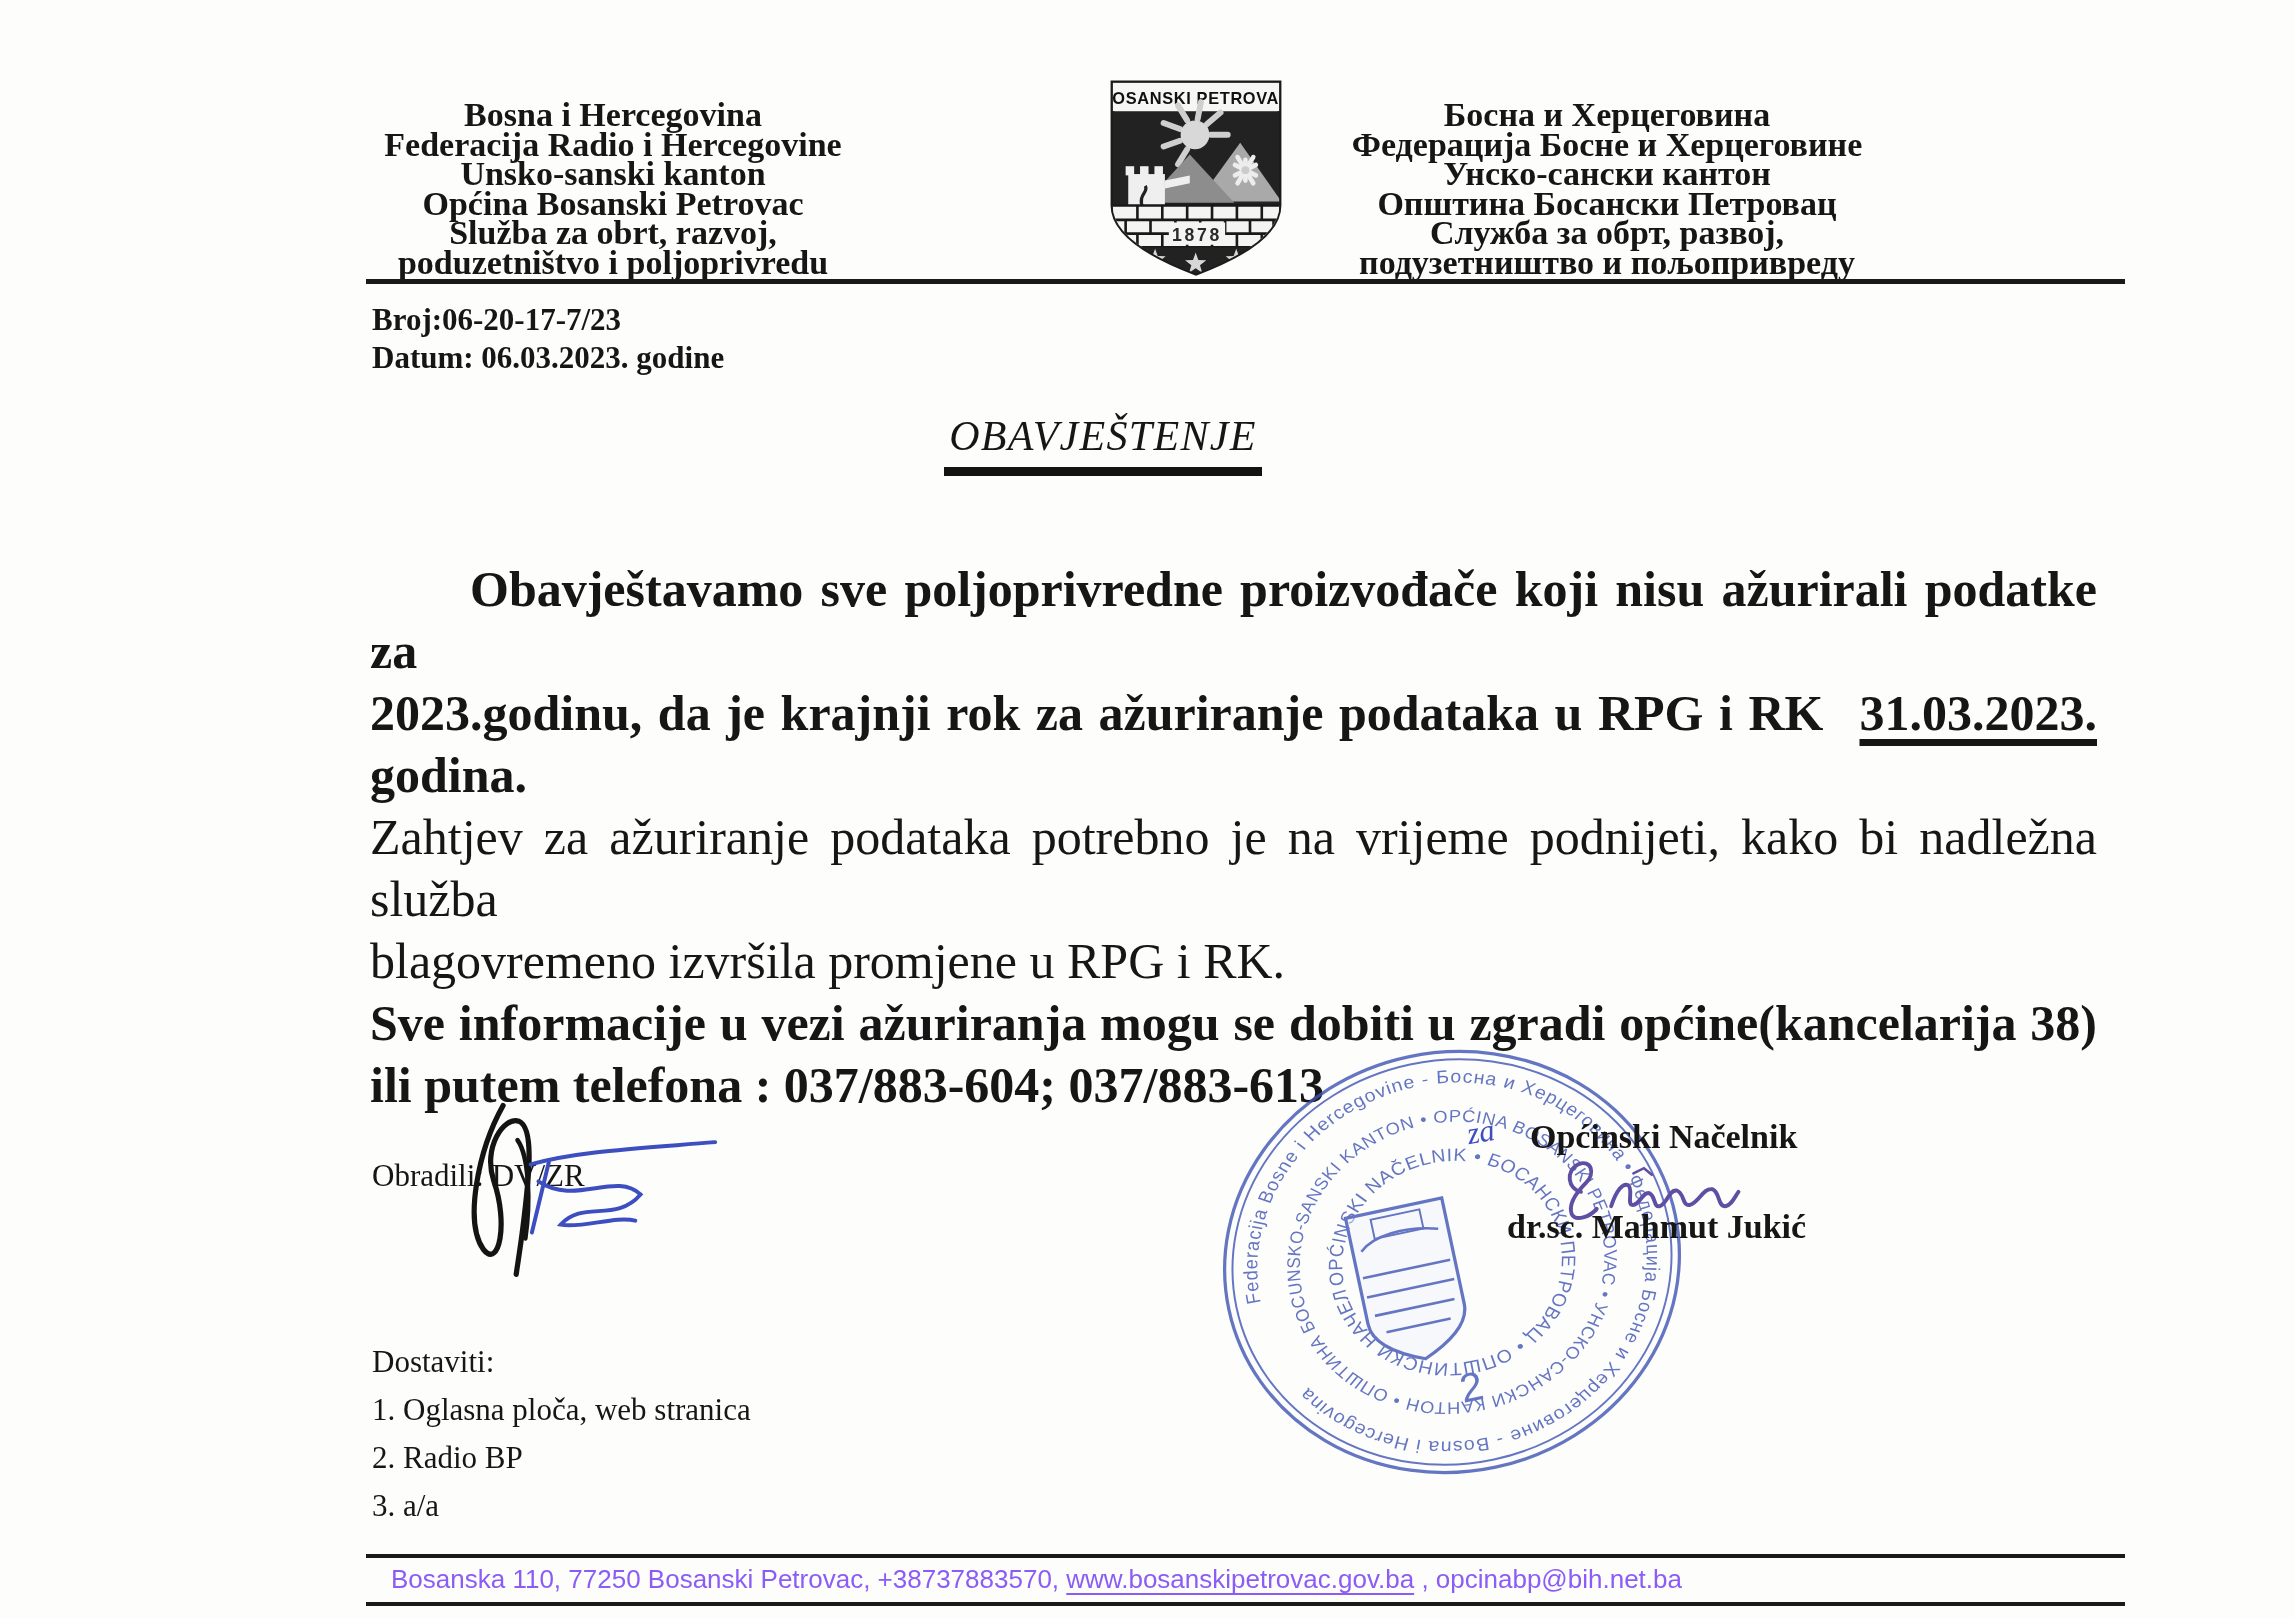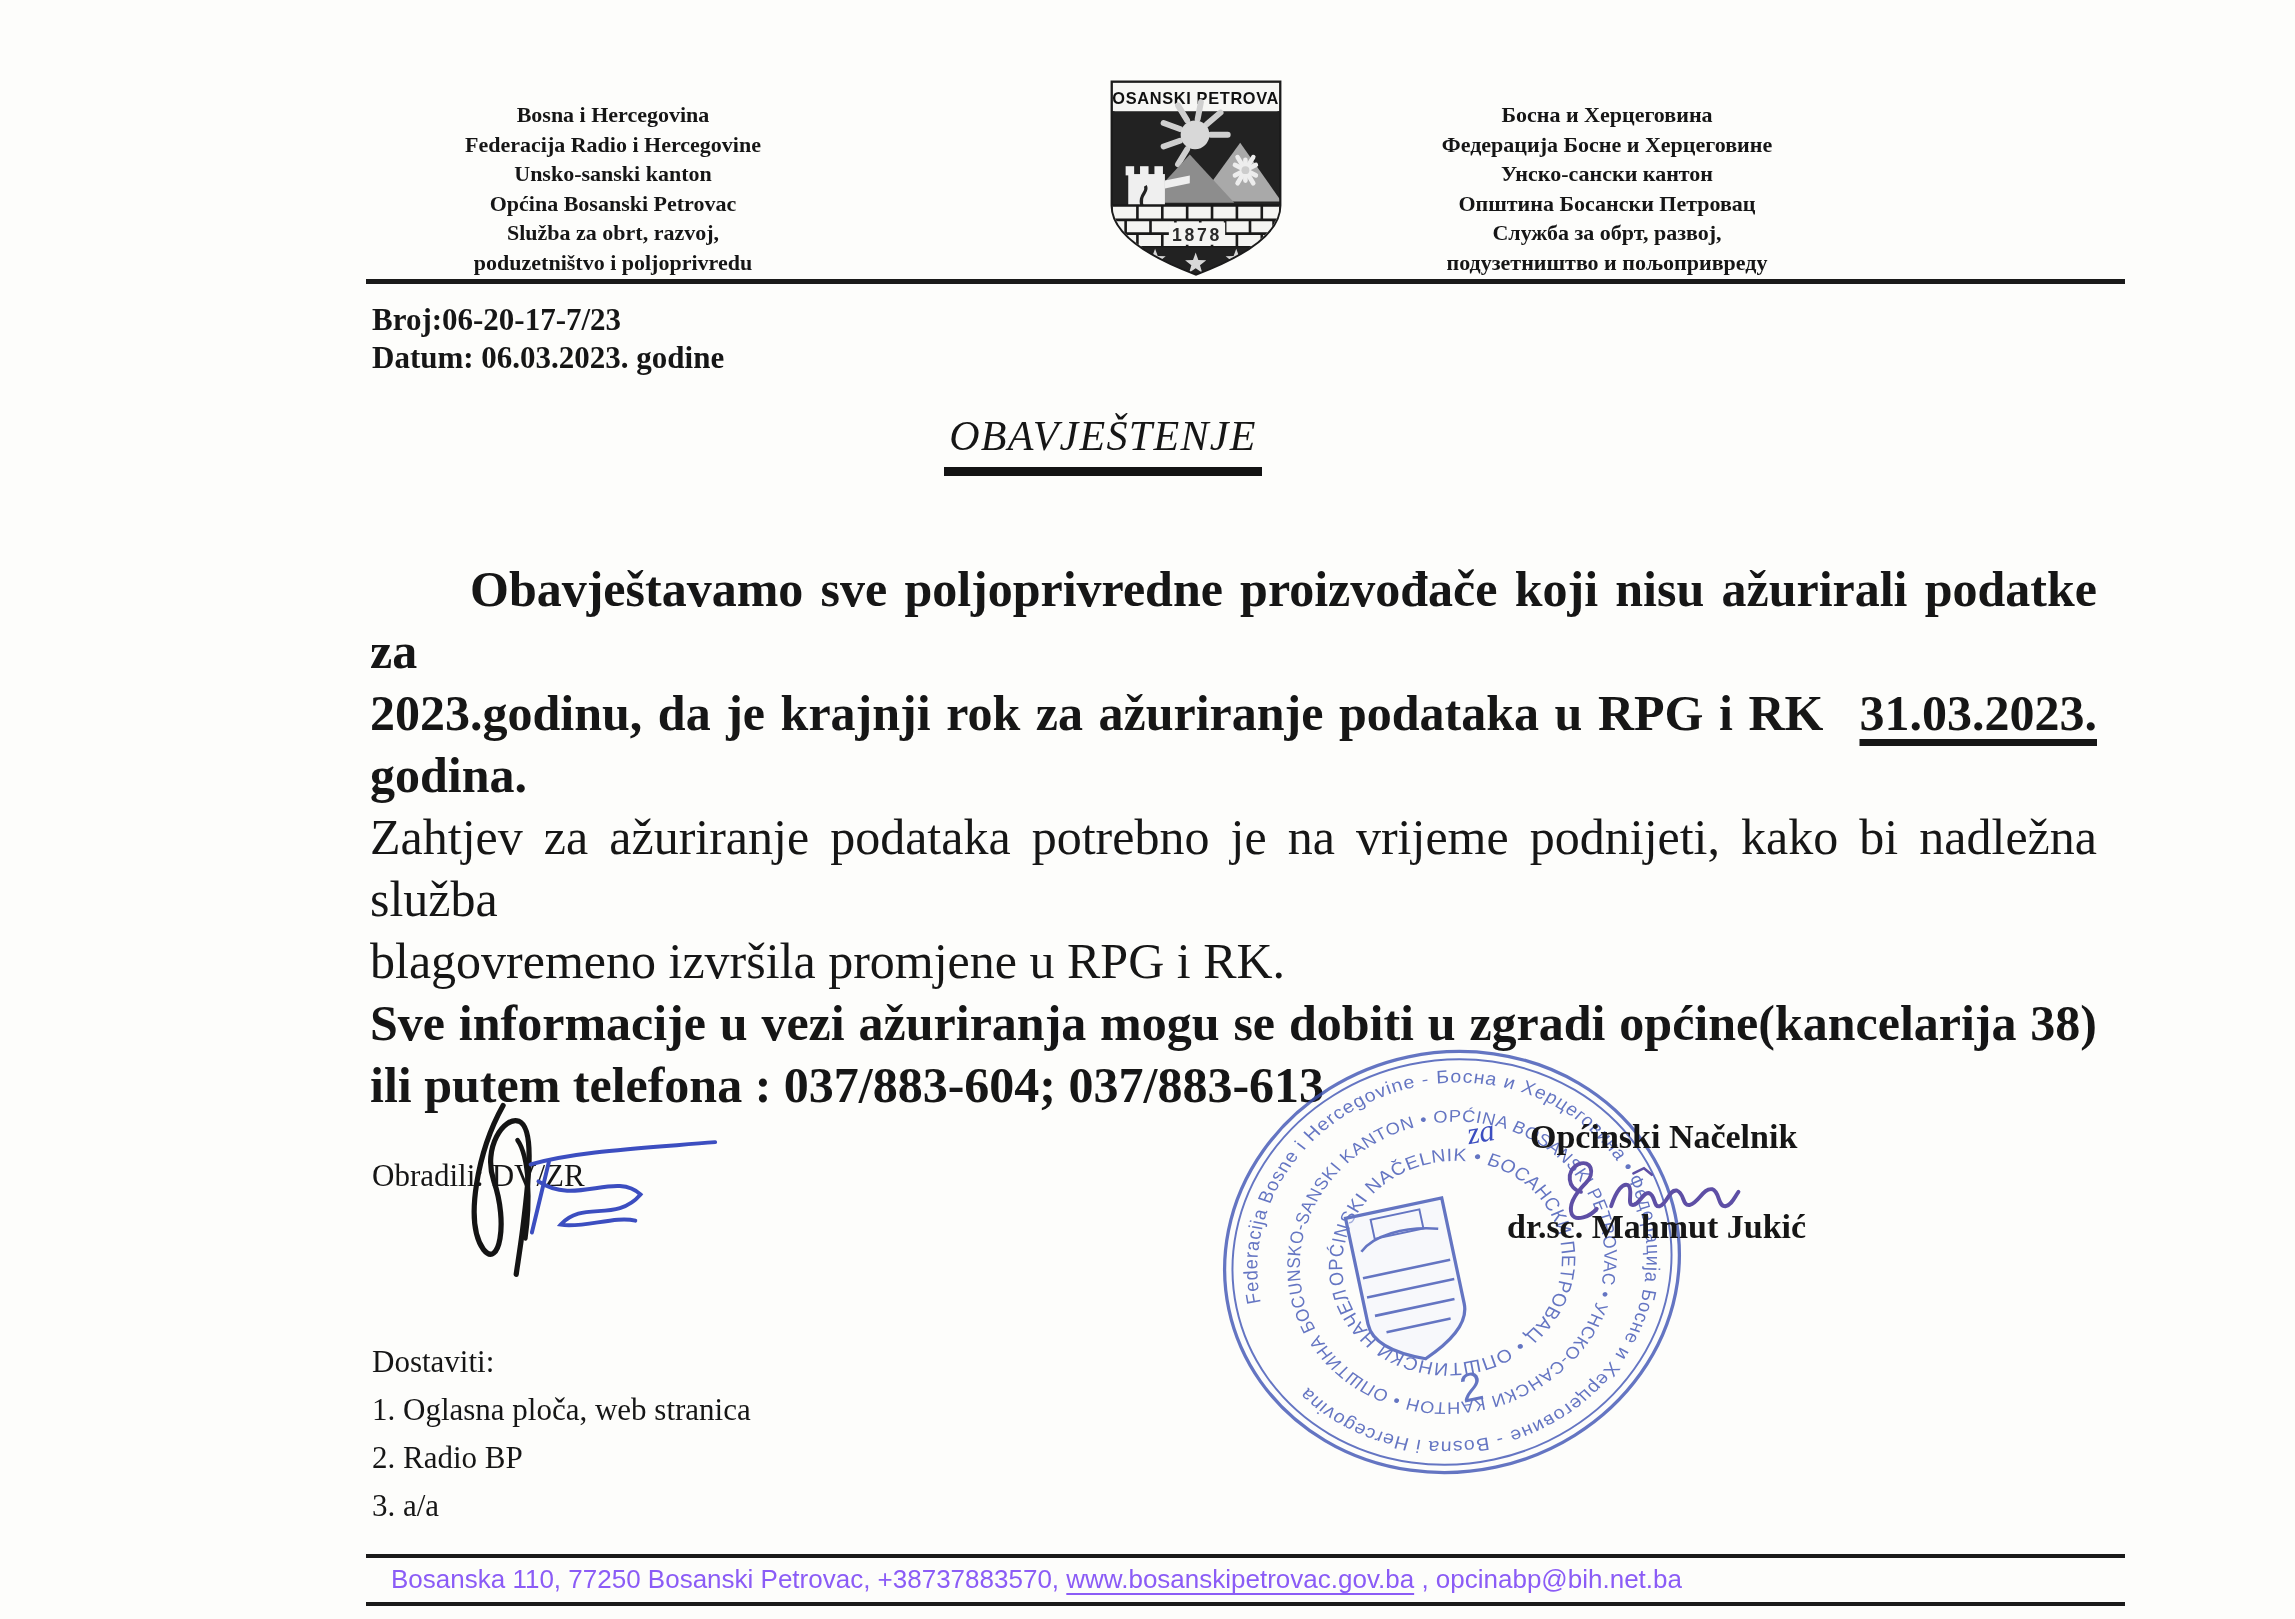--- a/index.html
+++ b/index.html
@@ -1,20 +1,20 @@
 <!DOCTYPE html>
 <html style="font-size:10.5px"><head>
 <meta charset="utf-8">
 <style>
   html,body{margin:0;padding:0;}
   body{width:2295px;height:1619px;position:relative;background:#fdfdfb;overflow:hidden;
        font-family:"Liberation Serif", serif;color:#161616;}
   .abs{position:absolute;}
   
-  .hdr{width:524px;text-align:center;font-weight:bold;font-size:22px;line-height:29.5px;}
+  .hdr{width:524px;text-align:center;font-weight:bold;font-size:34px;line-height:29.5px;}
   
   .rule{background:#1a1a1a;}
   
   .ref{font-weight:bold;font-size:31px;line-height:38px;}
   
   .doc-title{font-style:italic;font-weight:normal;font-size:42px;letter-spacing:1.3px;
              border-bottom:9.2px solid #131313;padding:0 5.2px 6.6px 5.2px;}
   
   .body-block{width:1727px;font-size:50px;line-height:62px;}
   .bl{text-align:justify;text-align-last:justify;white-space:normal;}

